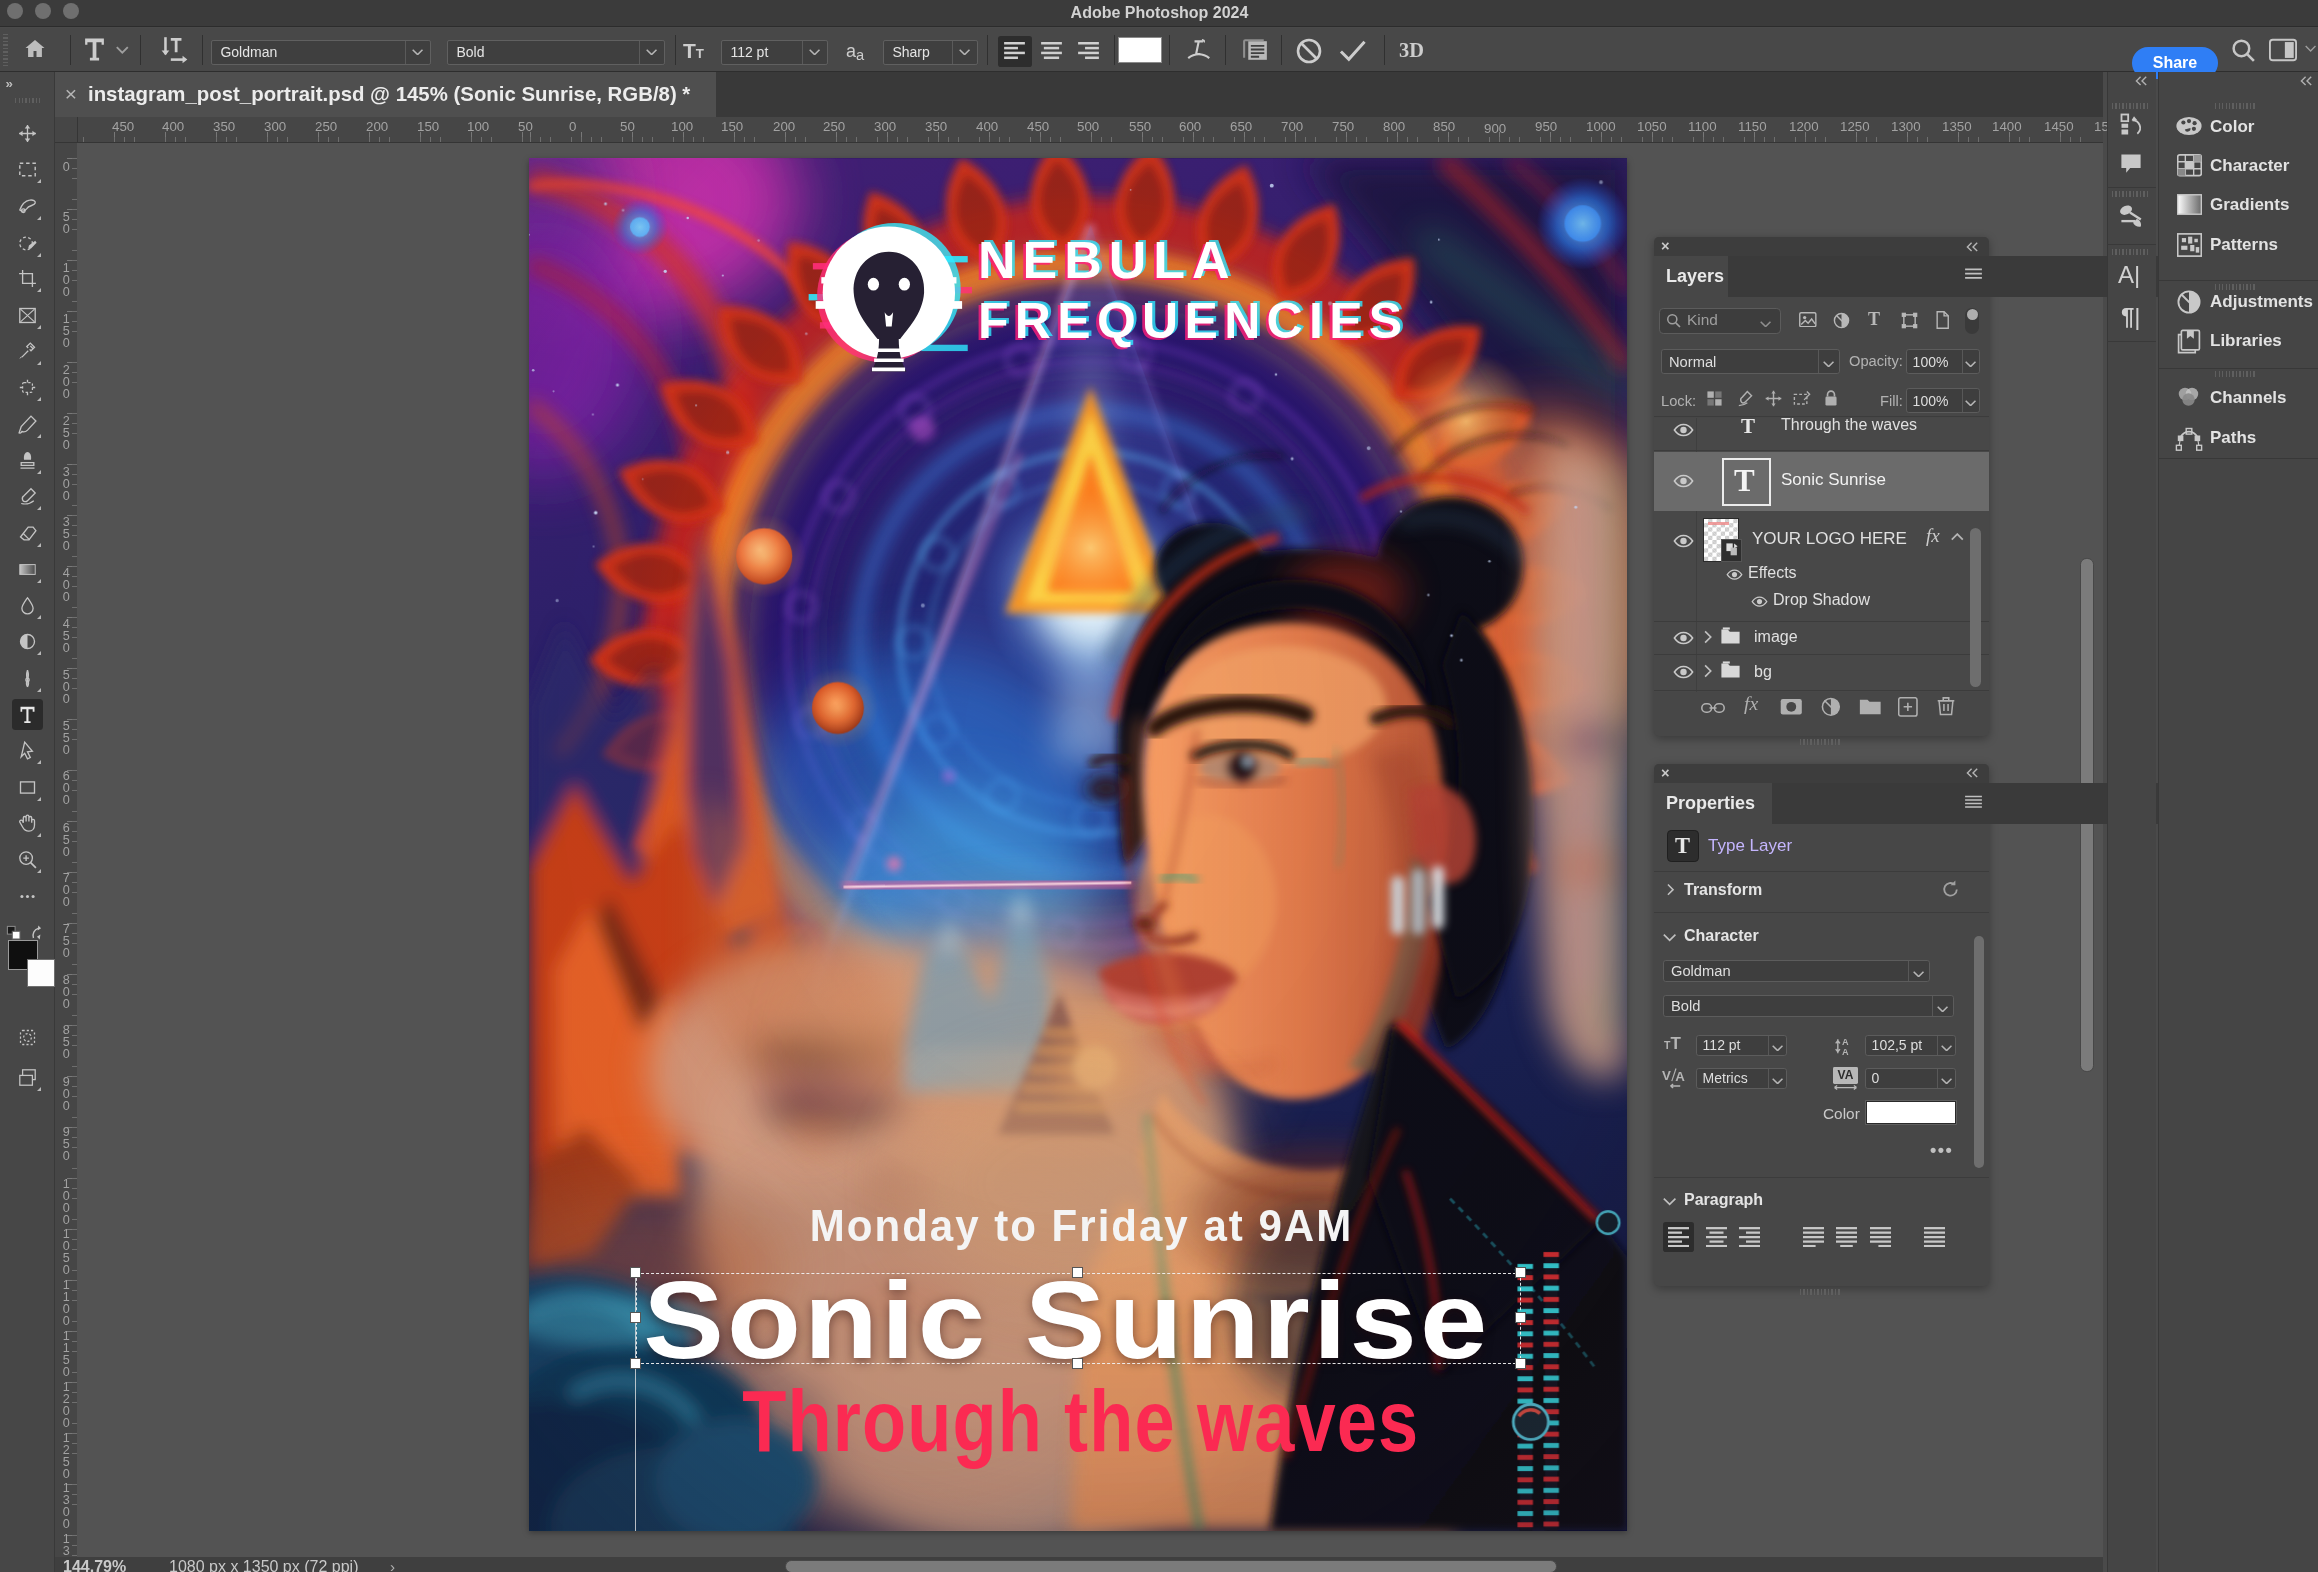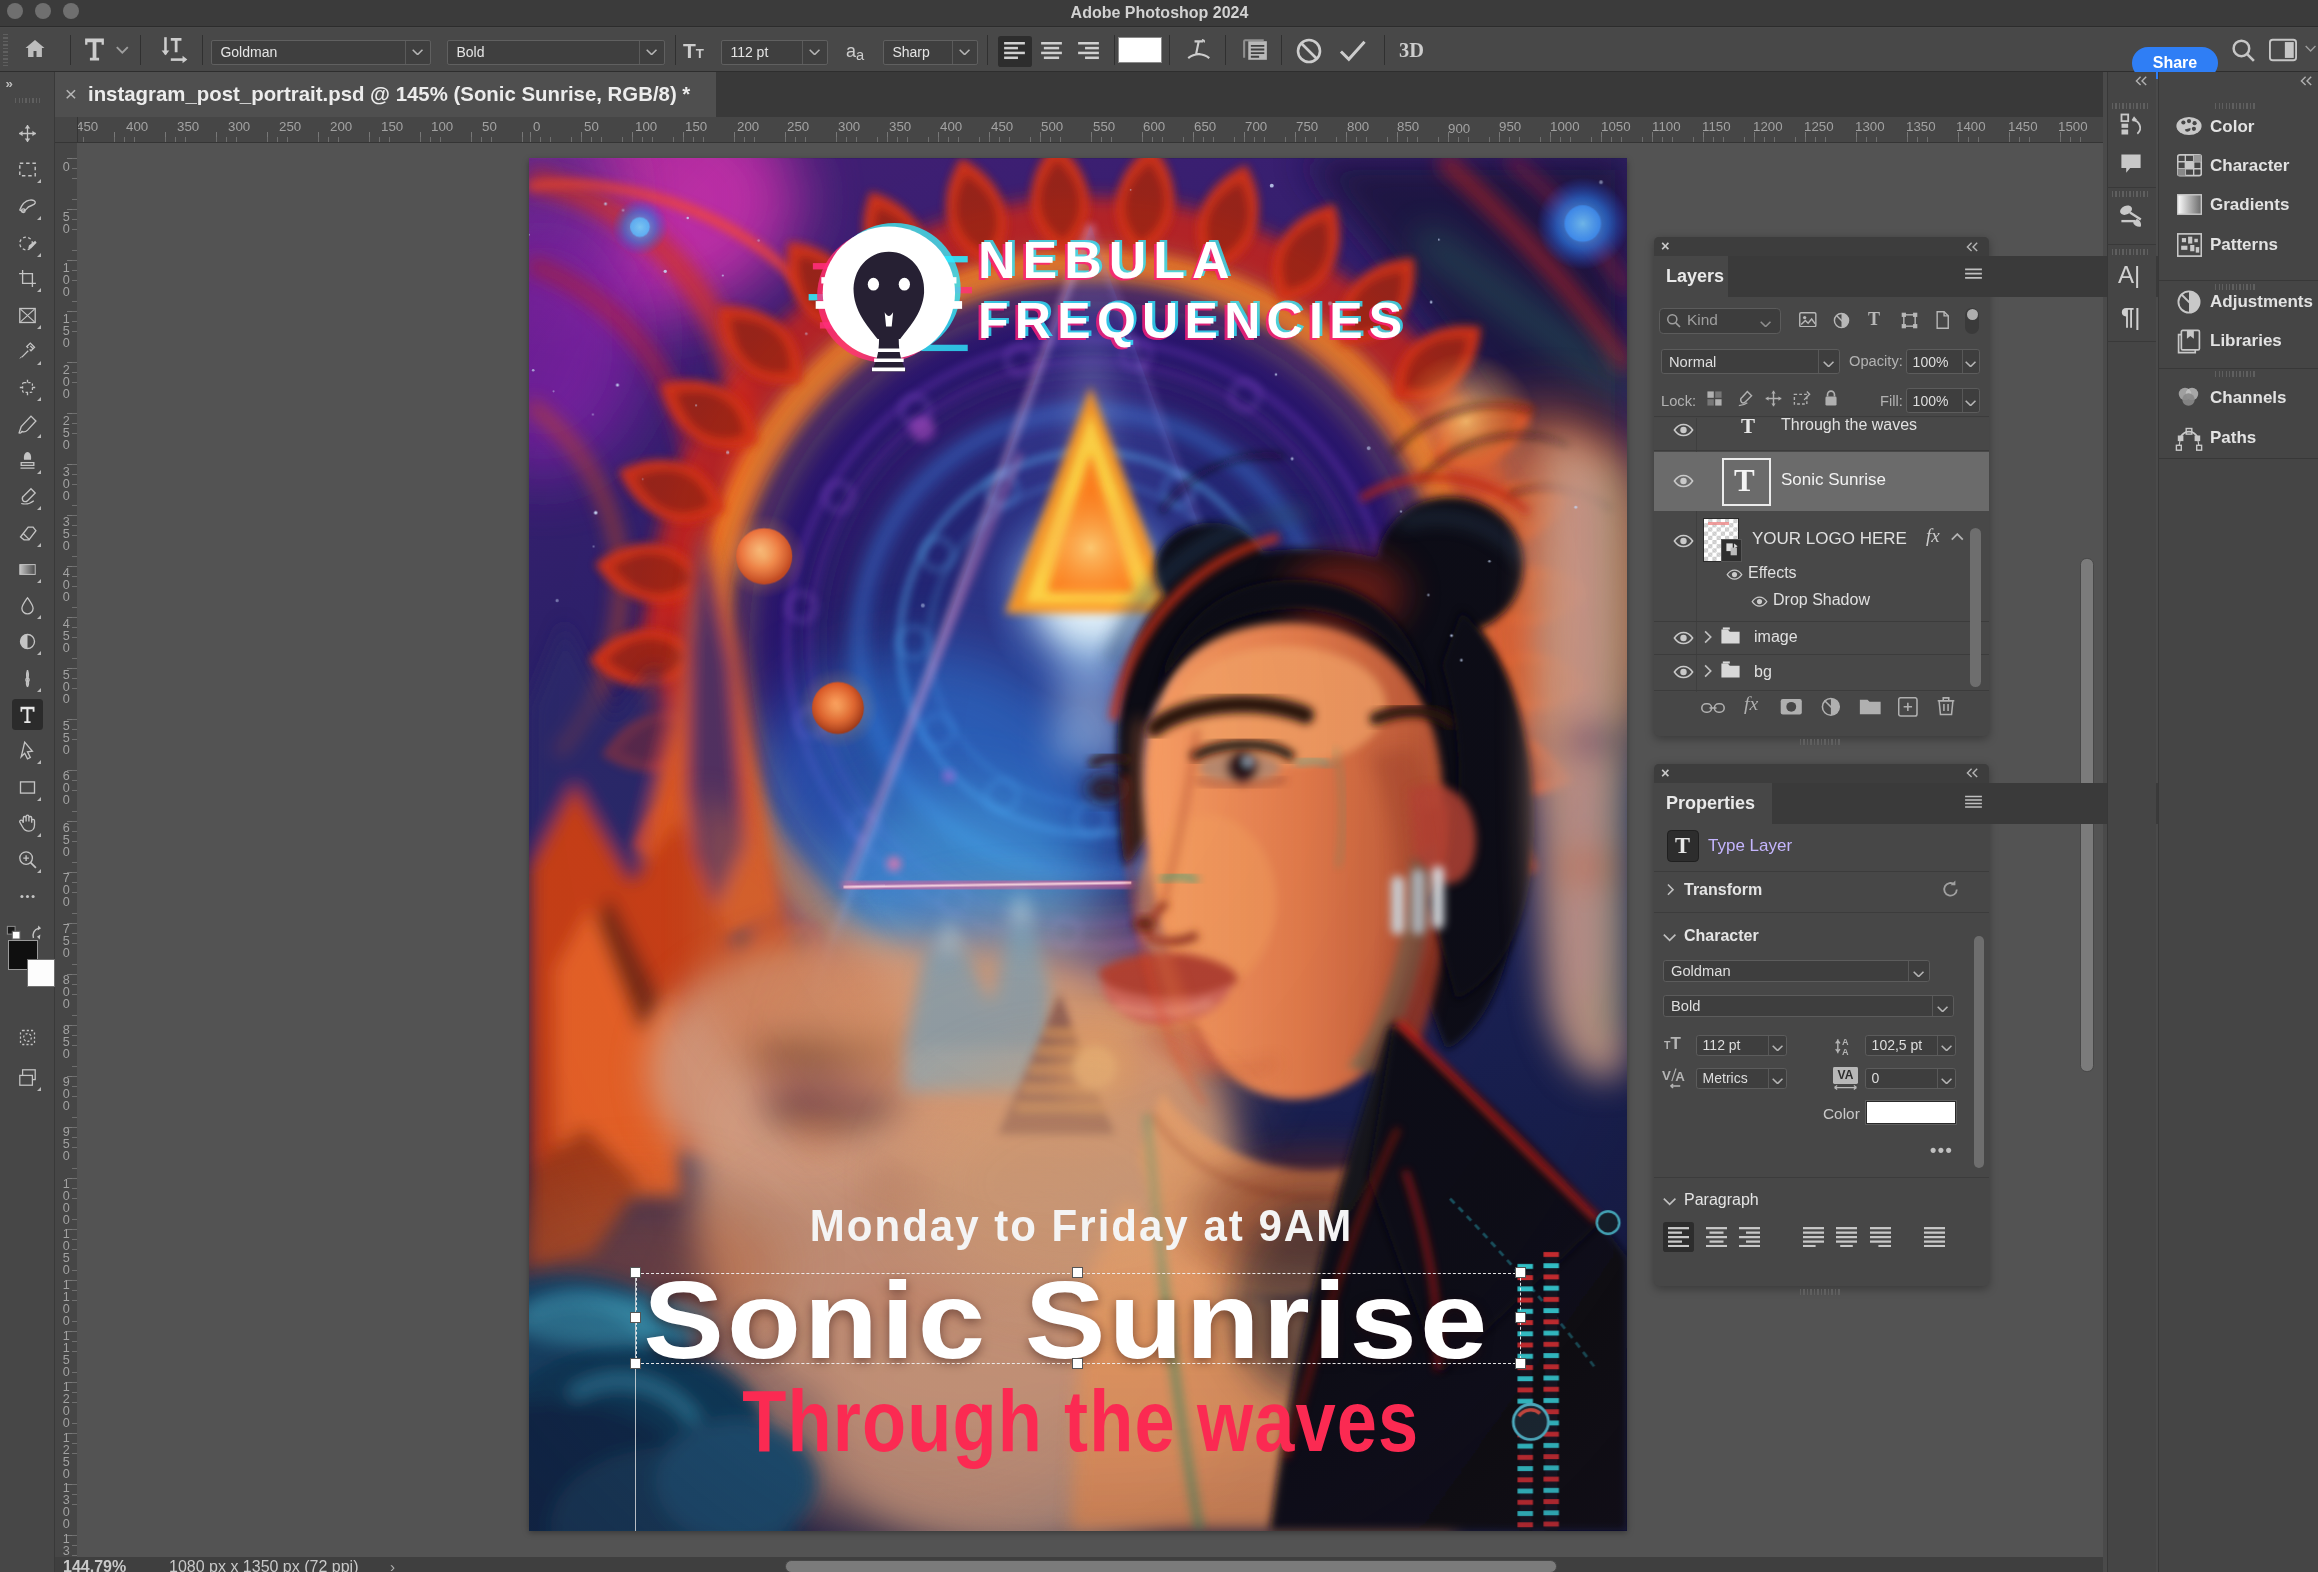--- a/index.html
+++ b/index.html
@@ -20,21 +20,21 @@
 #toolcol{left:0;top:72px;width:55px;height:1501px;background:#474747;border-right:0.7px solid #393939;}
 .tool{left:12px;width:31px;height:31px;display:flex;align-items:center;justify-content:center;}
 .tsel{background:#2b2b2b;border-radius:3.5px;}
 .flyout{position:absolute;right:2.1px;bottom:2.1px;width:0;height:0;border-left:4.2px solid transparent;border-bottom:4.2px solid #b8b8b8;}
 
 #tabstrip{left:55px;top:72px;width:2048px;height:45px;background:#393939;}
 #doctab{left:55px;top:72px;width:661px;height:45px;background:#4f4f4f;color:#ececec;font-size:20.4px;font-weight:bold;line-height:45px;}
 #hruler{left:55px;top:117px;width:2048px;height:26px;background:#464646;border-bottom:0.7px solid #353535;
  background-image:repeating-linear-gradient(90deg,#6e6e6e 0px,#6e6e6e 0.7px,transparent 0.7px,transparent 10.2px),repeating-linear-gradient(90deg,#787878 0px,#787878 0.7px,transparent 0.7px,transparent 51px);
  background-size:100% 4.9px,100% 9.8px;background-position:475px bottom,475px bottom;background-repeat:repeat-x;}
-.hrl{top:2.8px;color:#a2a2a2;font-size:13.3px;}
+.hrl{top:2.8px;color:#a2a2a2;font-size:13.3px;margin-left:36px;}
 #vruler{left:55px;top:143px;width:22.5px;height:1414px;background:#464646;border-right:0.7px solid #353535;
  background-image:repeating-linear-gradient(180deg,#6e6e6e 0px,#6e6e6e 0.7px,transparent 0.7px,transparent 10.2px),repeating-linear-gradient(180deg,#787878 0px,#787878 0.7px,transparent 0.7px,transparent 51px);
  background-size:4.9px 100%,9.8px 100%;background-position:right 15px,right 15px;background-repeat:repeat-y;}
 .vrl{color:#a2a2a2;font-size:12.6px;line-height:12px;width:22.5px;text-align:center;}
 #rcorner{left:55px;top:117px;width:22.5px;height:26px;background:#464646;border-right:0.7px solid #353535;border-bottom:0.7px solid #353535;}
 
 #docarea{left:77px;top:143px;width:2026px;height:1414px;background:#535353;overflow:hidden;}
 #statusbar{left:55px;top:1557px;width:2048px;height:16px;background:#3f3f3f;color:#c6c6c6;font-size:15.4px;}
 #canvas{left:452px;top:15.4px;width:1098px;height:1373px;background:#1c1747;box-shadow:0 2.1px 6.3px rgba(0,0,0,0.35);overflow:hidden;}
 .sb{background:#7b7b7b;border-radius:6.3px;border:0.7px solid #474747;}
@@ -1167,21 +1167,21 @@
     <div class="abs pfield" style="left:1865px;top:1068px;width:91px;height:21px;line-height:19.7px;padding-left:5.6px;color:#dedede;font-size:14px">0<span style="position:absolute;right:0;top:0;width:18px;height:100%;border-left:0.7px solid #585858;text-align:center;line-height:21px"><svg width="11.2" height="6.3" viewBox="0 0 16 9" style="display:inline-block">
           <path d="M1 1l7 7 7-7" stroke="#b5b5b5" stroke-width="2.2" fill="none"></path>
         </svg></span></div>
     <div class="abs" style="left:1823px;top:1105px;color:#c9c9c9;font-size:15.4px">Color</div>
     <div class="abs" style="left:1866px;top:1101px;width:90px;height:23px;background:#fff;border:0.7px solid #2a2a2a;box-shadow:0 0 0 0.7px #6a6a6a"></div>
     <div class="abs" style="left:1930px;top:1140px;color:#c0c0c0;font-size:18px;font-weight:bold;letter-spacing:1.4px">•••</div>
     <div class="abs divh" style="left:1654px;top:1177px;width:335px"></div>
     <svg class="abs" style="left:1663px;top:1197px" width="13.3" height="9" viewBox="0 0 16 9">
       <path d="M1 1l7 7 7-7" stroke="#c0c0c0" stroke-width="2" fill="none"></path>
     </svg>
-    <div class="abs" style="left:1684px;top:1191px;color:#e4e4e4;font-size:16px;font-weight:normal">Paragraph</div>
+    <div class="abs" style="left:1684px;top:1191px;color:#e4e4e4;font-size:16px;font-weight:bold">Paragraph</div>
     <div class="abs" style="left:1663px;top:1222px;width:31px;height:29.5px;background:#2d2d2d;border-radius:2.8px"></div>
     <svg class="abs" style="left:1668px;top:1227px" width="21" height="19.7" viewBox="0 0 30 28">
       <rect x="0" y="0.0" width="30" height="3.2" fill="#c8c8c8"></rect>
       <rect x="0" y="6.4" width="20" height="3.2" fill="#c8c8c8"></rect>
       <rect x="0" y="12.8" width="30" height="3.2" fill="#c8c8c8"></rect>
       <rect x="0" y="19.200000000000003" width="20" height="3.2" fill="#c8c8c8"></rect>
       <rect x="0" y="25.6" width="30" height="3.2" fill="#c8c8c8"></rect>
     </svg>
     <svg class="abs" style="left:1706px;top:1227px" width="21" height="19.7" viewBox="0 0 30 28">
       <rect x="0" y="0.0" width="30" height="3.2" fill="#c8c8c8"></rect>

